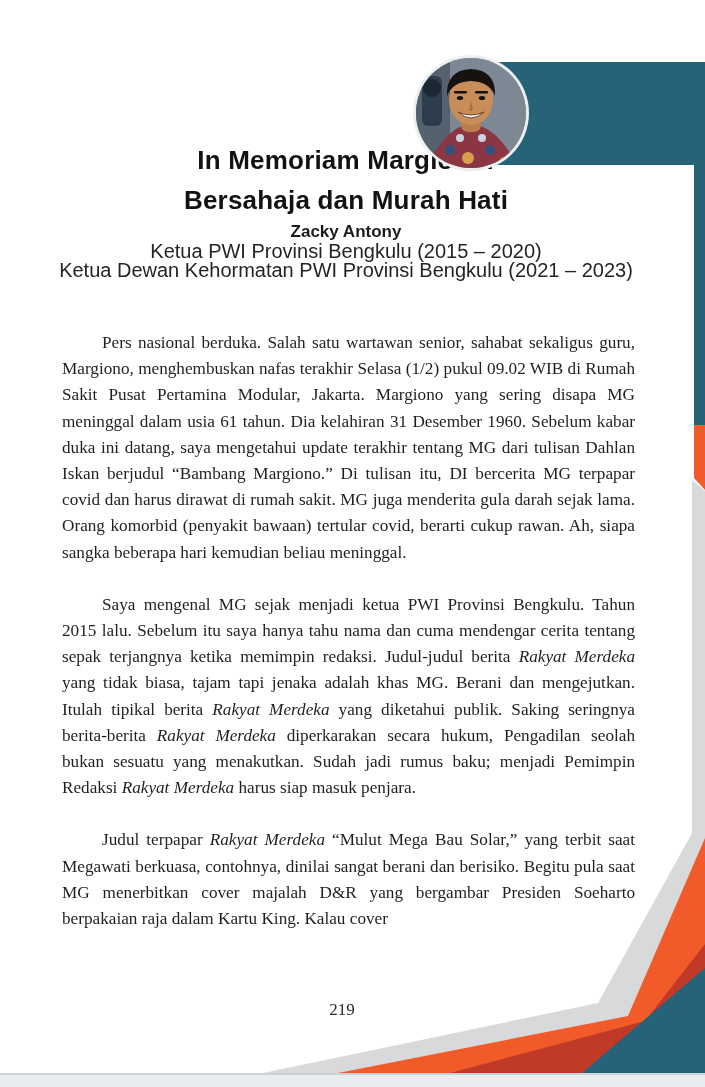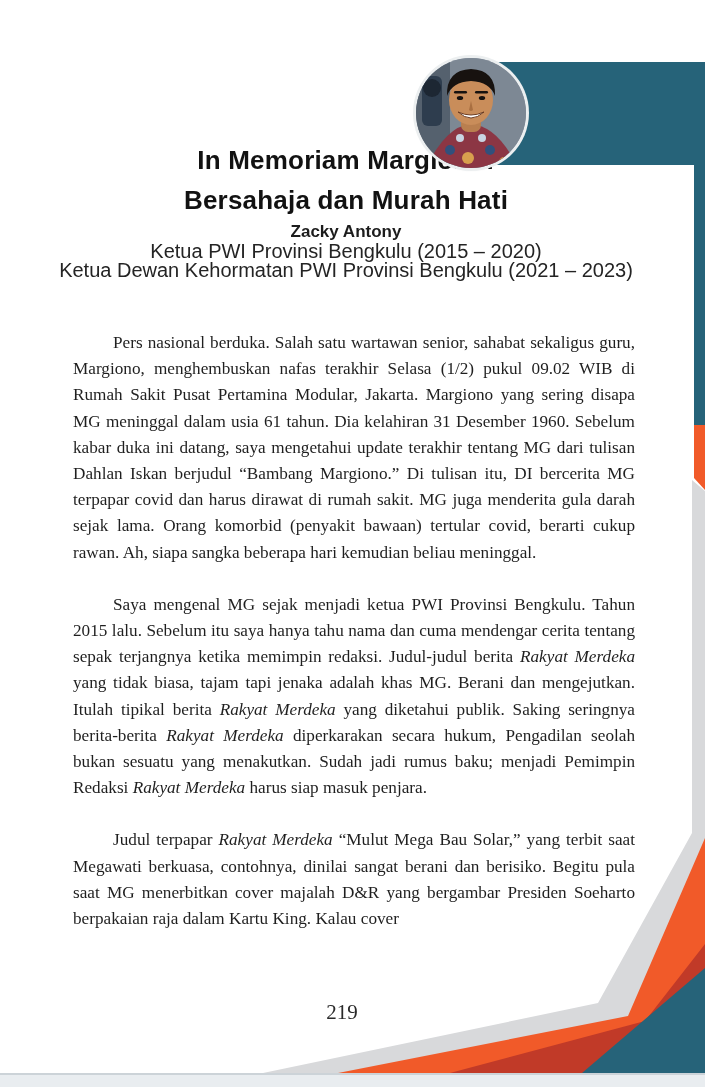--- a/index.html
+++ b/index.html
@@ -38,30 +38,30 @@
     font-family:"Liberation Sans","DejaVu Sans",sans-serif;
     font-weight:bold;font-size:17px;line-height:20px;color:#1c1c1c;
   }
   .author-role{
     margin:0;
     font-family:"Liberation Sans","DejaVu Sans",sans-serif;
     font-weight:normal;font-size:20px;line-height:19px;color:#242424;
   }
   .body-text{margin-top:50px;}
   .body-text p{
-    margin:0 0 26px 16px;
+    margin:0 0 26px 5px;
     font-size:17.2px;line-height:26.2px;
     text-align:justify;text-indent:40px;
   }
   .body-text i{}
   .page-number{
     position:absolute;left:49px;right:70px;top:1000px;
     text-align:center;z-index:1;
     font-family:"Liberation Serif","DejaVu Serif",serif;
-    font-size:21px;color:#2a2a2a;
+    font-size:17px;color:#2a2a2a;
   }
 </style>
 </head>
 <body>
 
 <div class="page">
 
   <svg class="decor" viewBox="0 0 705 1087" preserveAspectRatio="none" aria-hidden="true">
 
     <rect x="440" y="62" width="280" height="103" rx="14" fill="#266379"></rect>

